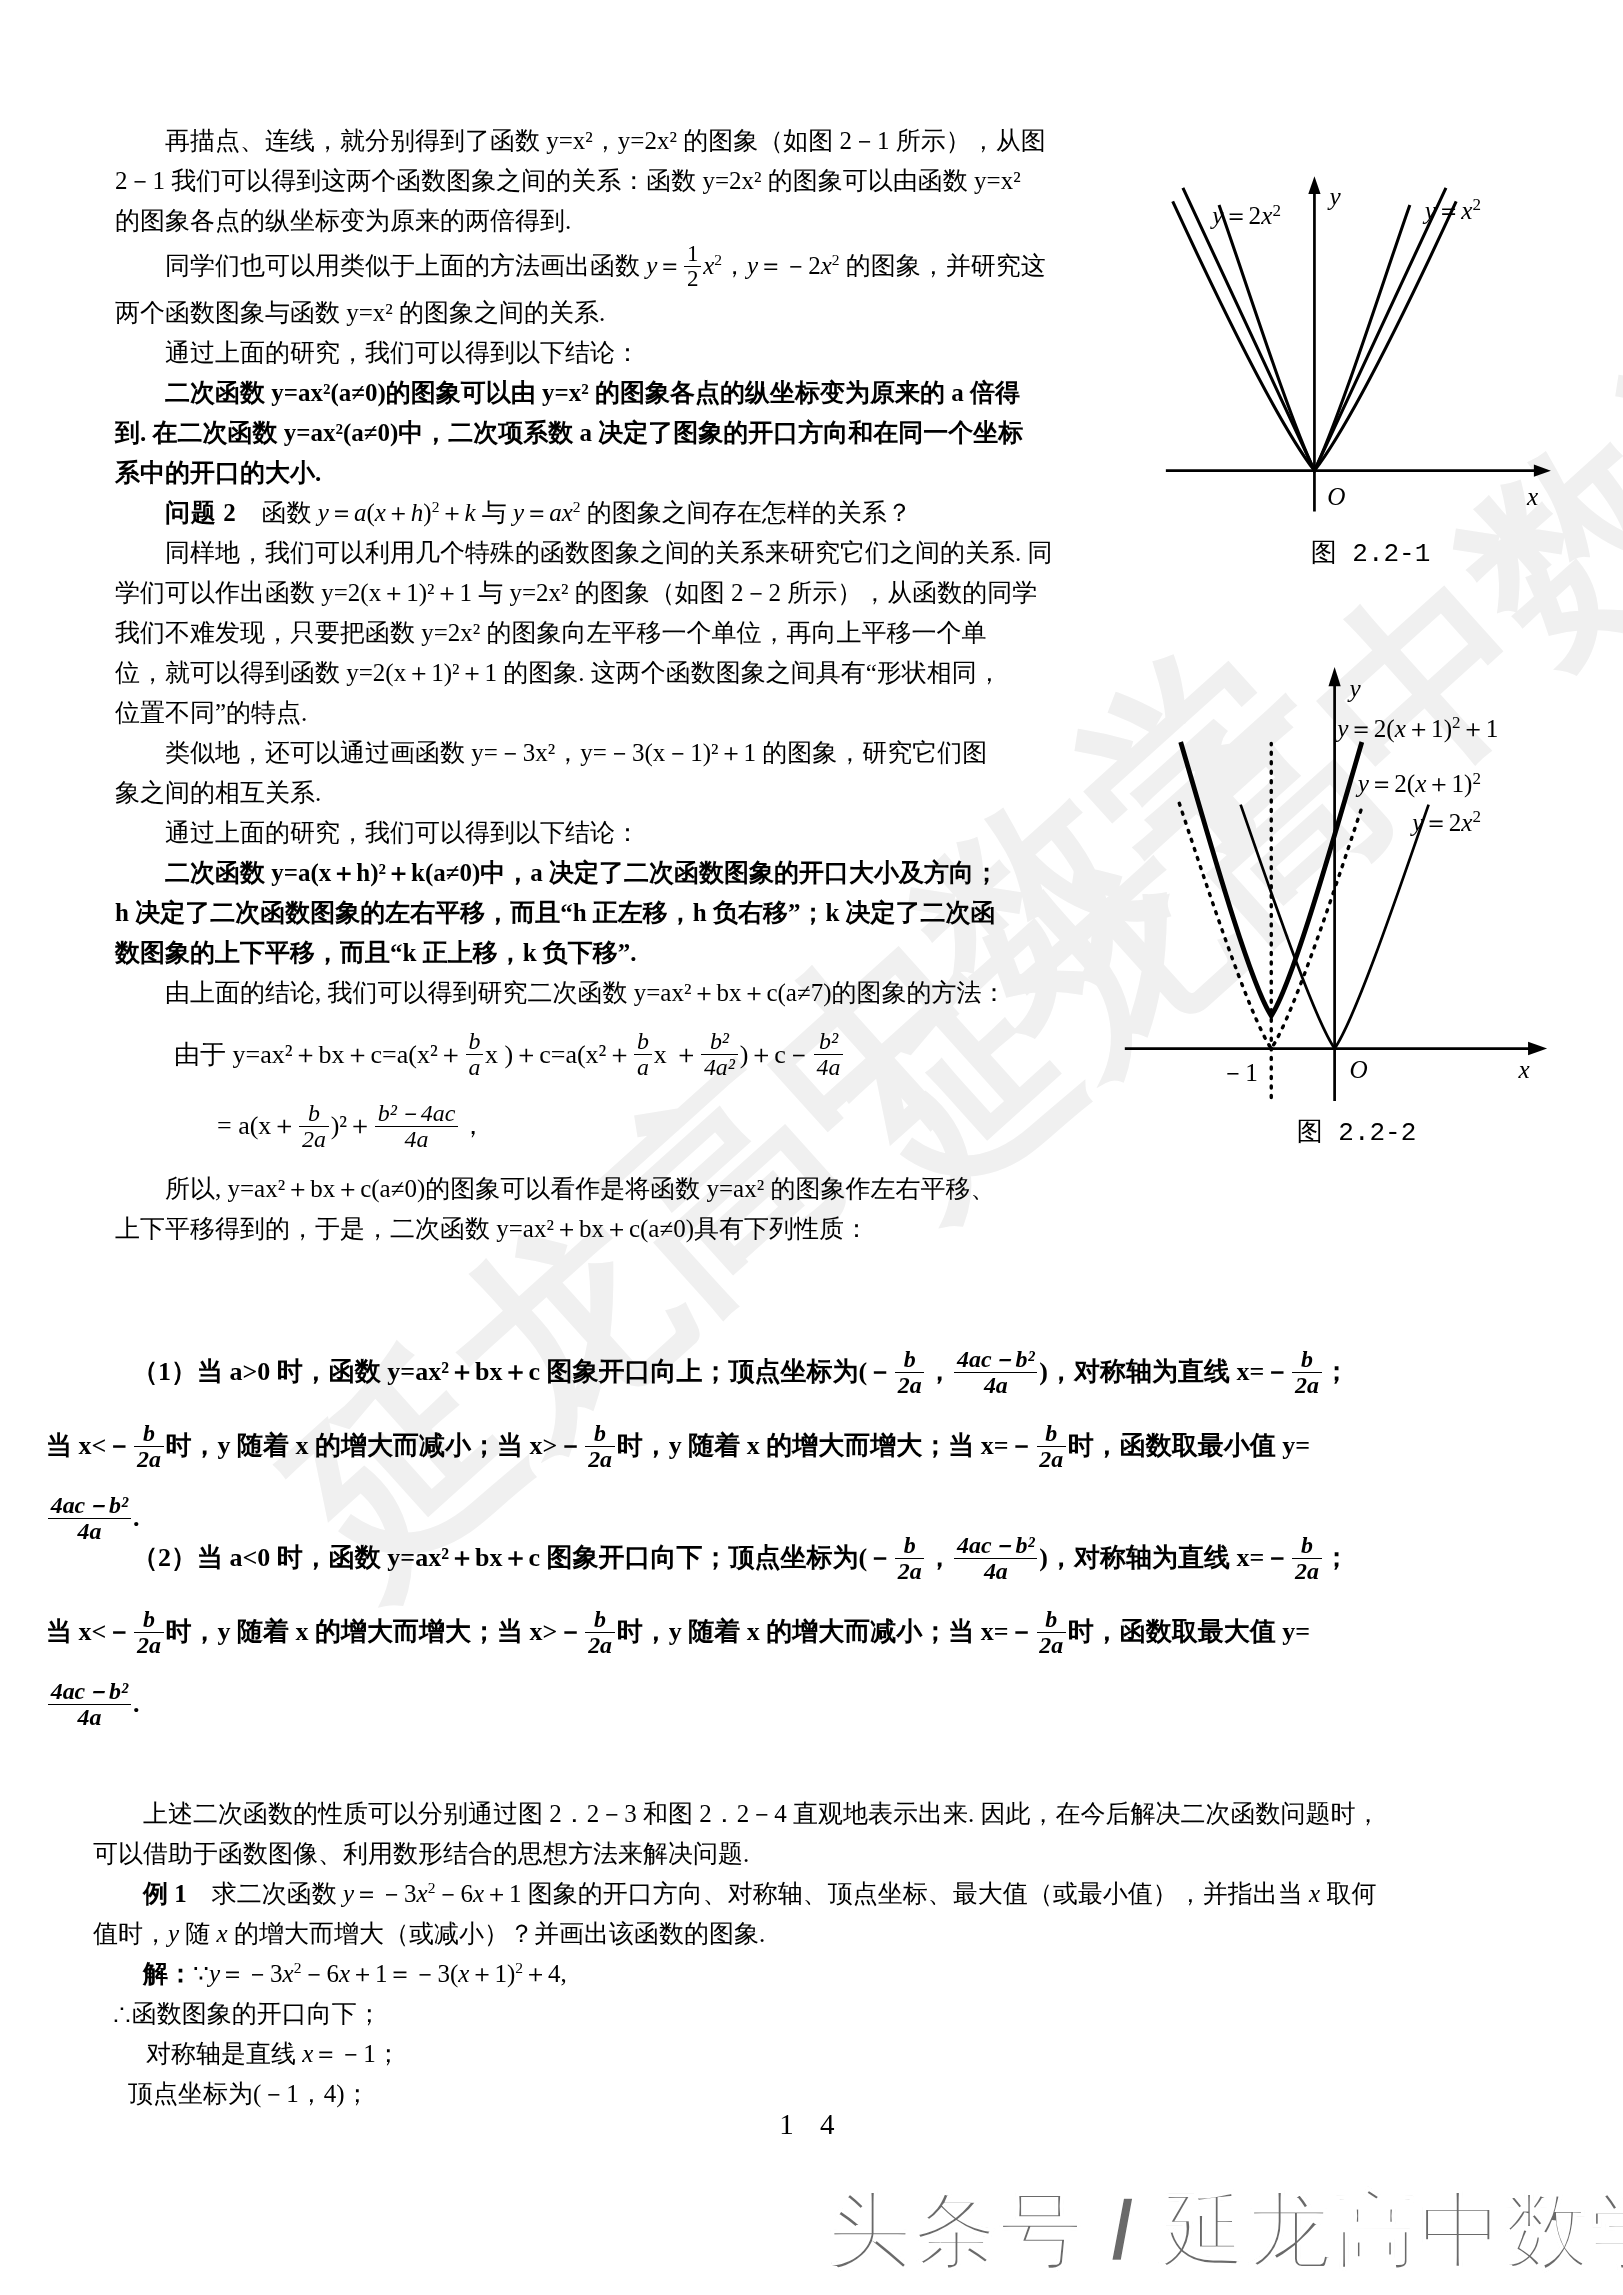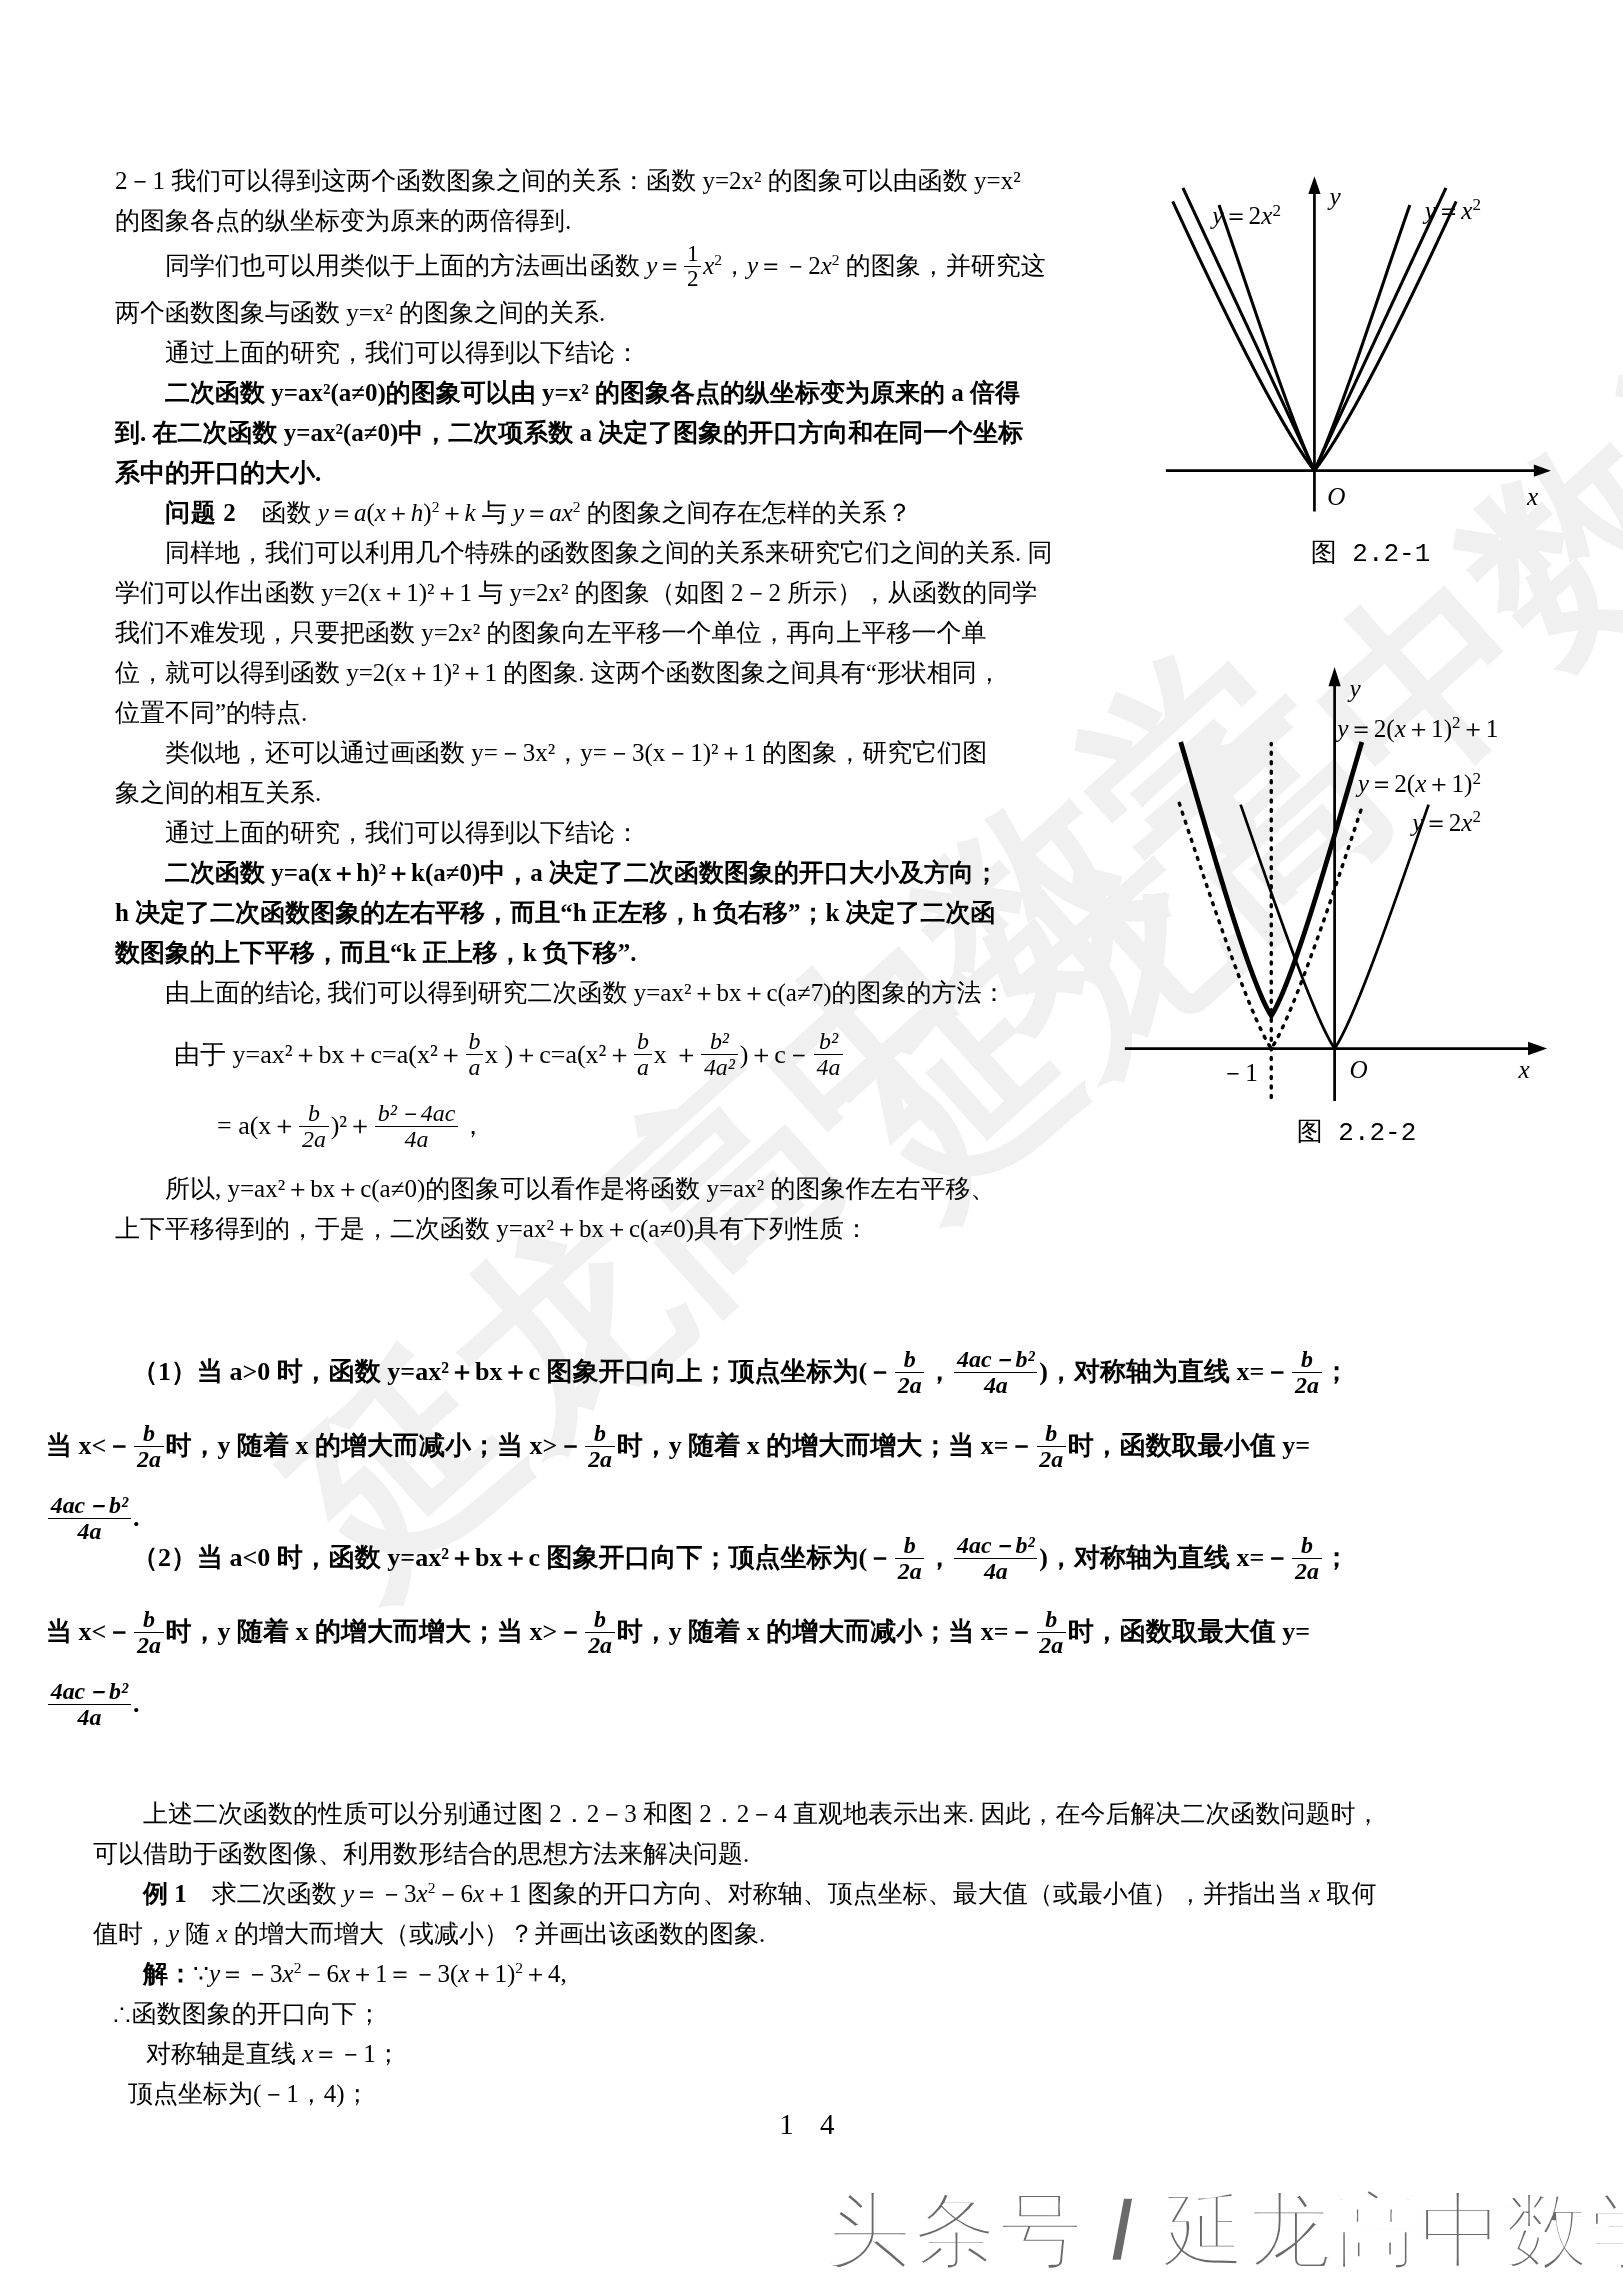--- a/index.html
+++ b/index.html
@@ -72,21 +72,21 @@
 <body>
 
 <div class="page">
 
   <div class="wm-diag wm1">延龙高中数学</div>
   <div class="wm-diag wm2">延龙高中数学</div>
 
   <div class="col">
 
     <p>
-      <span style="display:inline-block;width:2em"></span><br>
+      <span style="display:inline-block;width:2em"></span><span>再描点、连线，就分别得到了函数 y=x²，y=2x² 的图象（如图 2－1 所示），从图</span><br>
       <span>2－1 我们可以得到这两个函数图象之间的关系：函数 y=2x² 的图象可以由函数 y=x²</span><br>
       <span>的图象各点的纵坐标变为原来的两倍得到.</span>
     </p>
 
     <p style="margin-top:2.7px">
       <span style="display:inline-block;width:2em"></span>同学们也可以用类似于上面的方法画出函数 <i>y</i>＝<span class="frac"><span class="num" style="font-style:normal">1</span><span class="den" style="font-style:normal">2</span></span><i>x</i><sup>2</sup>，<i>y</i>＝－2<i>x</i><sup>2</sup> 的图象，并研究这<br>
       <span>两个函数图象与函数 y=x² 的图象之间的关系.</span>
     </p>
 
     <p>

